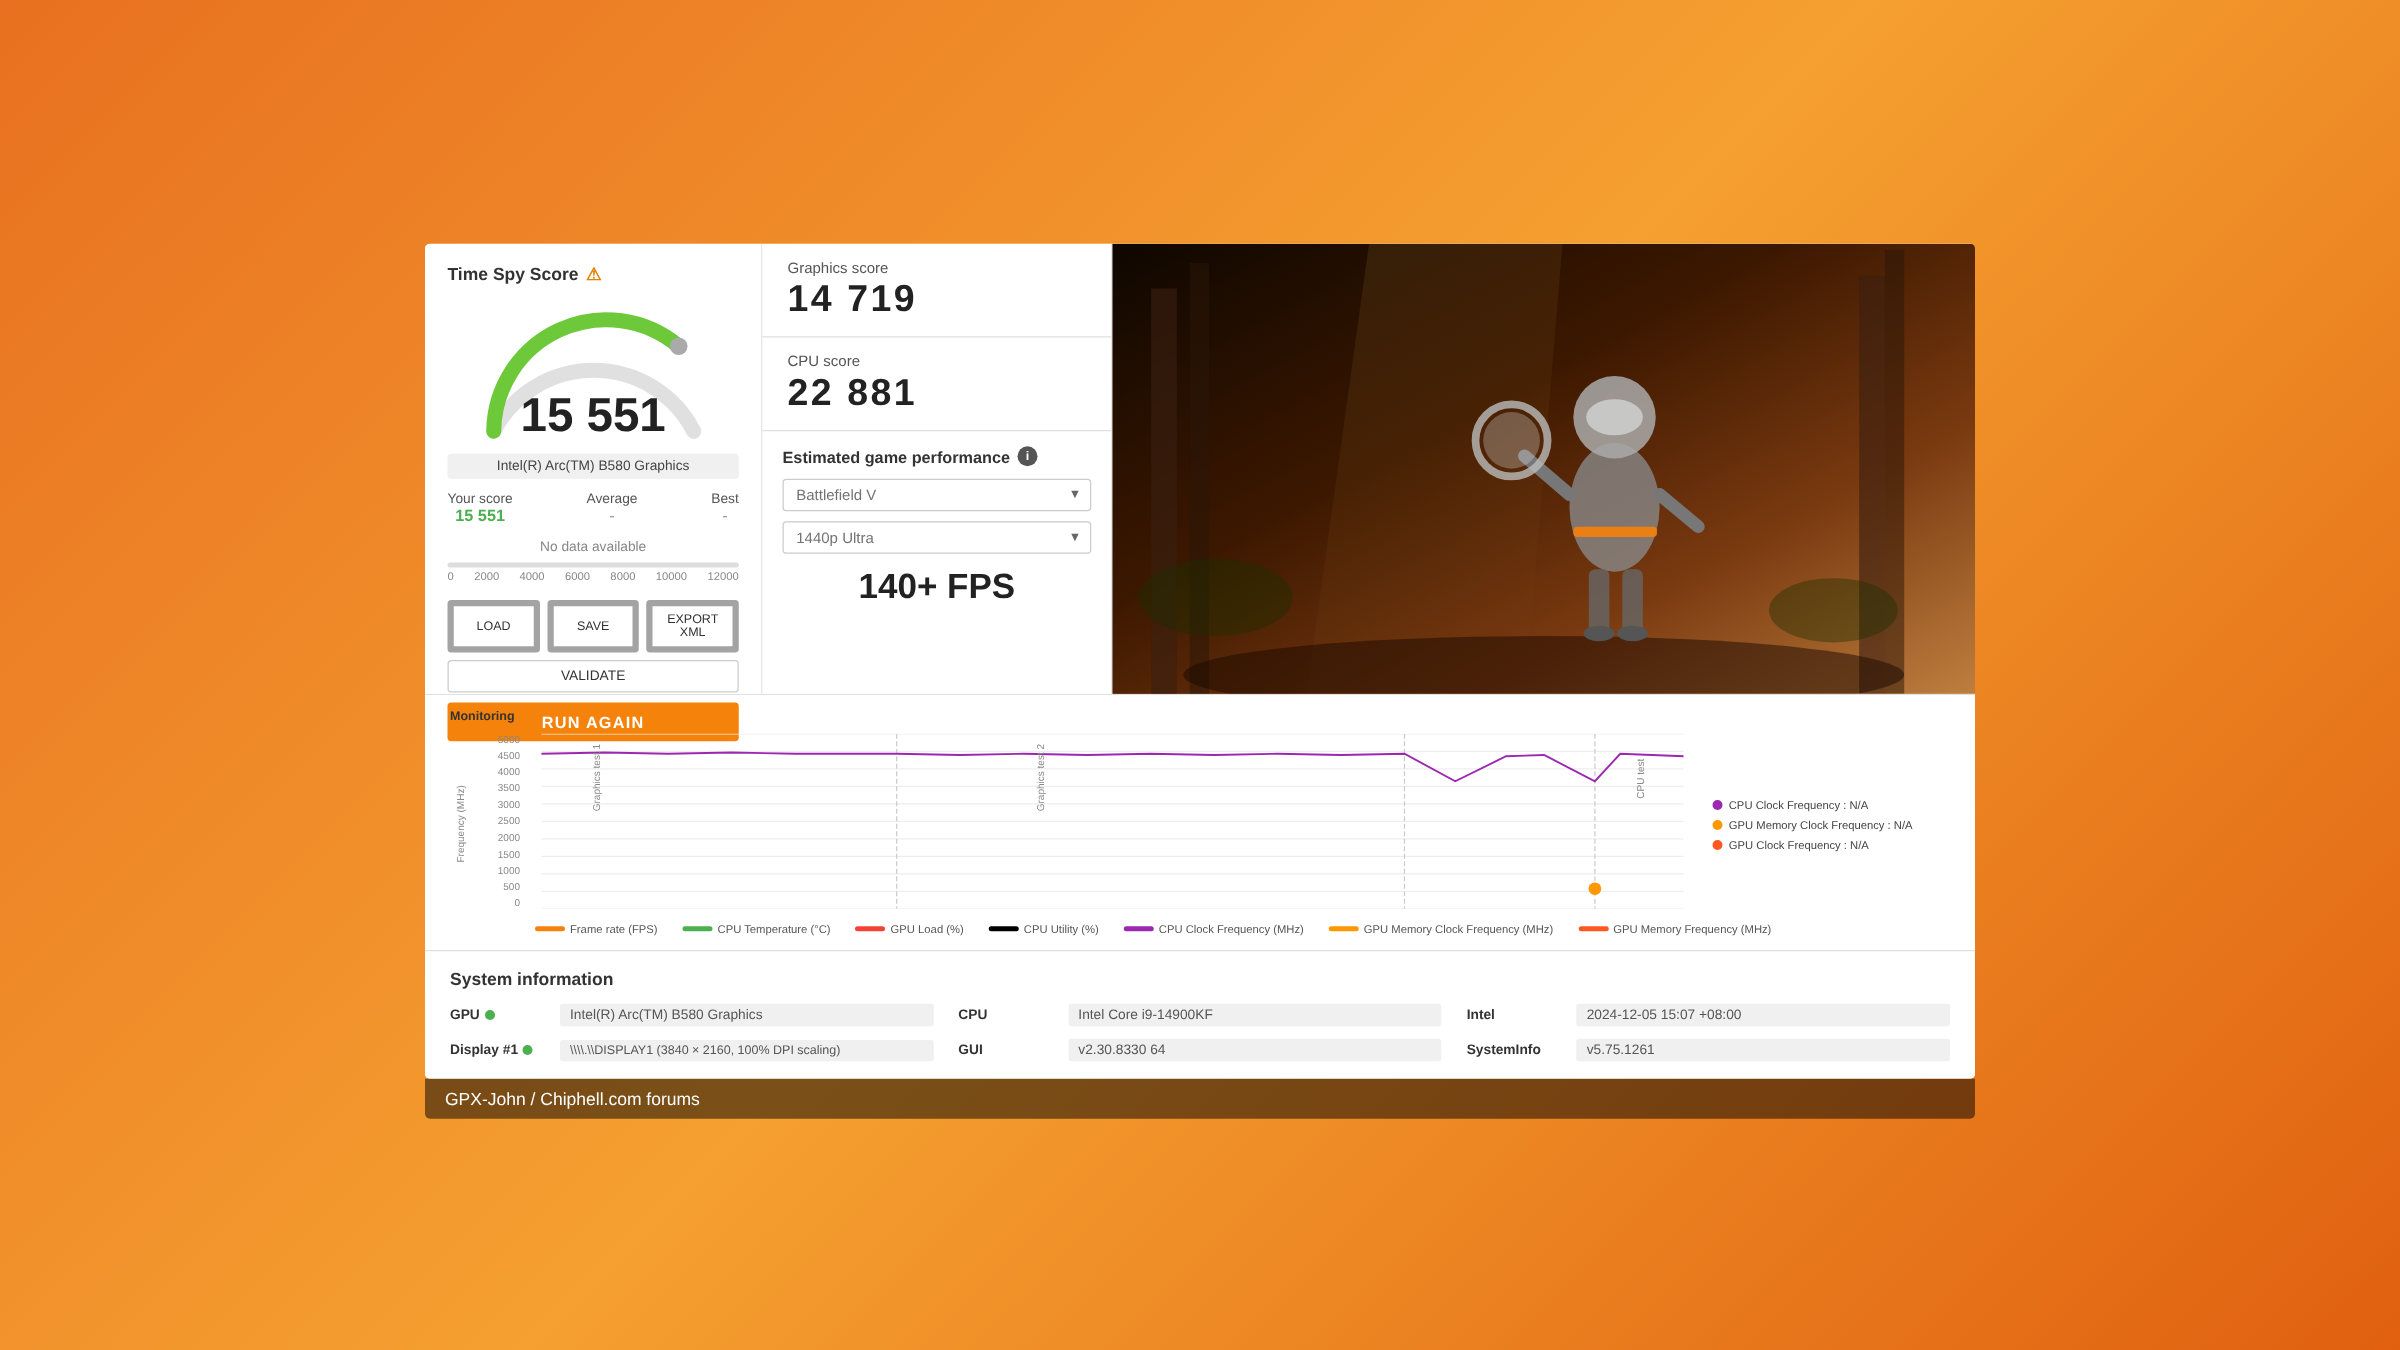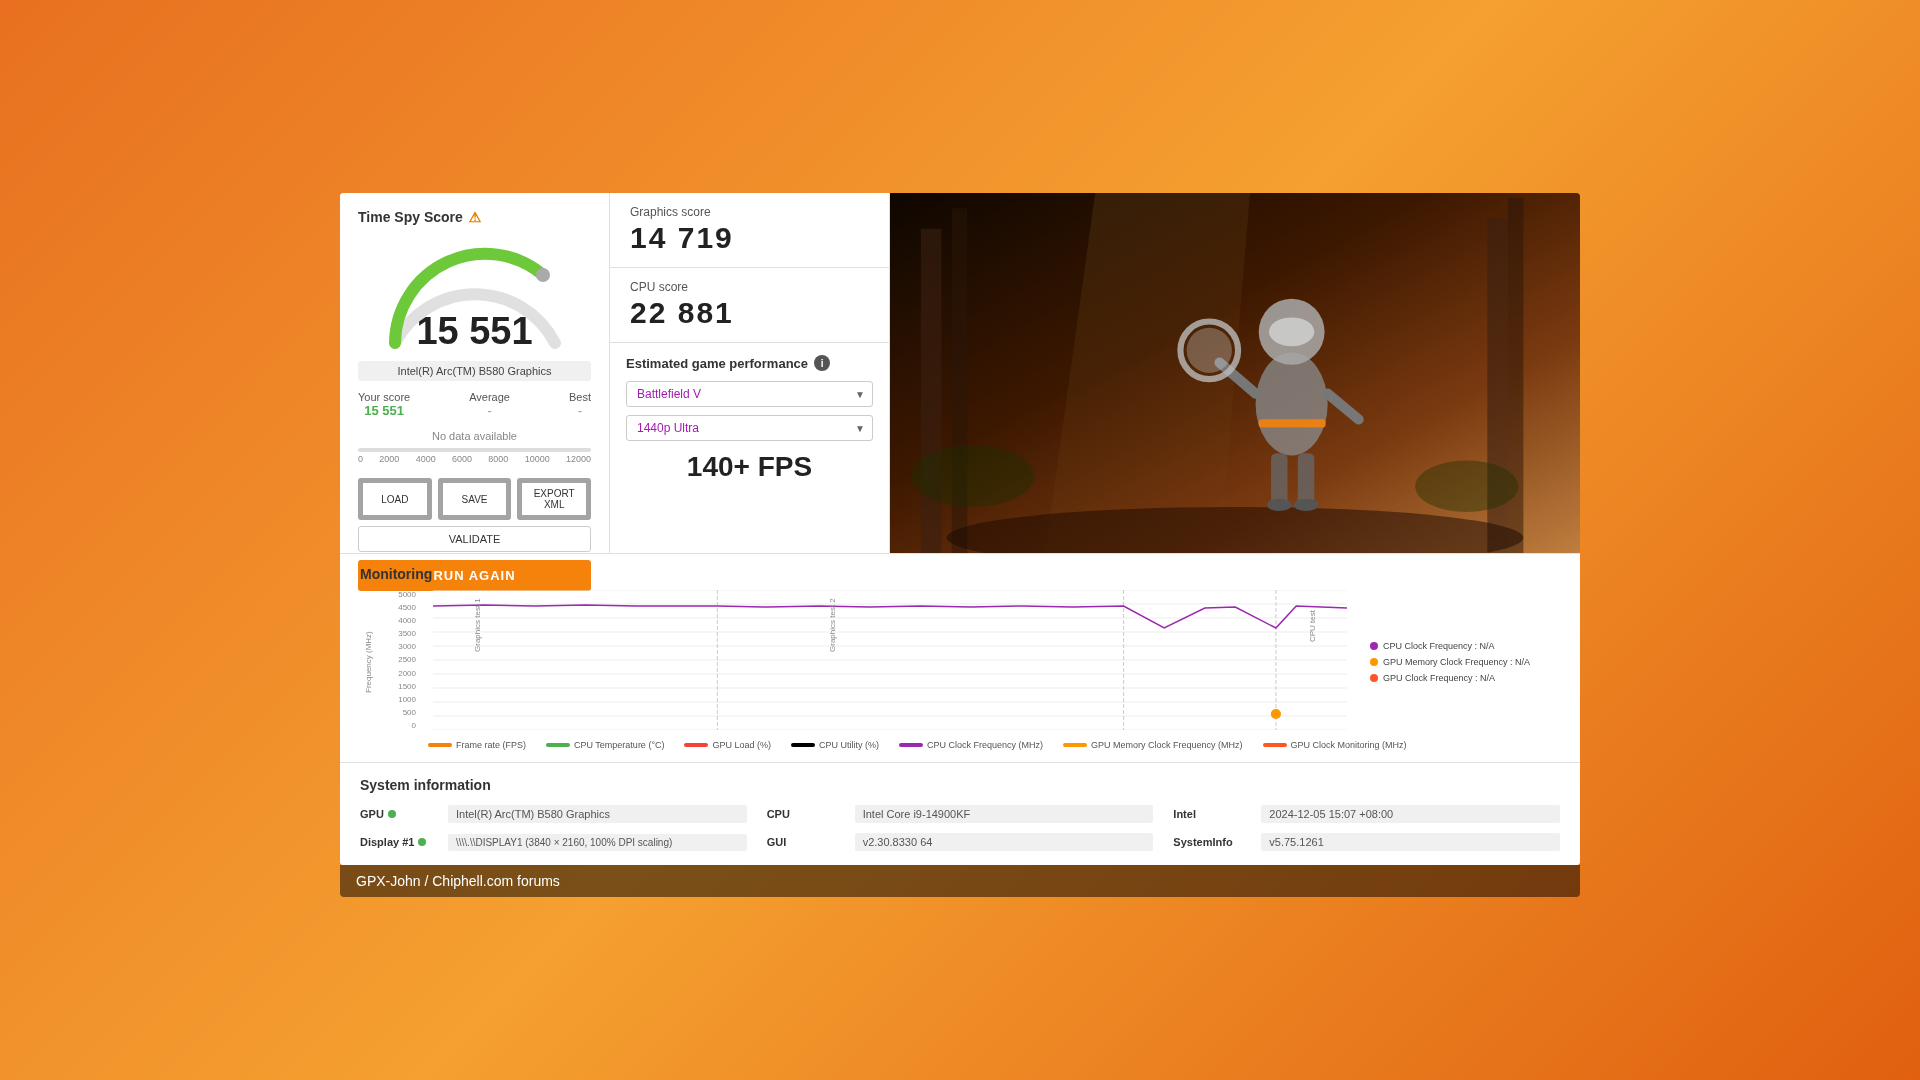--- a/index.html
+++ b/index.html
@@ -224,21 +224,21 @@
     }
     .dropdown-wrapper select {
       width: 100%;
       padding: 5px 10px;
       font-size: 12px;
       border: 1px solid #ccc;
       border-radius: 3px;
       background: #fff;
       appearance: none;
       cursor: pointer;
-      color: #a21caf;
+      color: #737373;
     }
     .dropdown-arrow {
       position: absolute;
       right: 8px;
       top: 50%;
       transform: translateY(-50%);
       pointer-events: none;
       font-size: 10px;
       color: #666;
     }
@@ -259,21 +259,21 @@
       align-items: flex-end;
       justify-content: flex-end;
     }
     
     .monitoring-section {
       background: #fff;
       border-top: 1px solid #e0e0e0;
       padding: 12px 20px;
     }
     .monitoring-title {
-      font-size: 14px;
+      font-size: 10px;
       font-weight: bold;
       color: #333;
       margin-bottom: 8px;
     }
     .chart-area {
       display: flex;
       gap: 13px;
     }
     .chart-legend {
       width: 200px;
@@ -640,21 +640,21 @@
       <div class="legend-line-item">
         <div class="line-swatch" style="background:#9c27b0;"></div>
         <span style="font-size:9px;">CPU Clock Frequency (MHz)</span>
       </div>
       <div class="legend-line-item">
         <div class="line-swatch" style="background:#ff9800;"></div>
         <span style="font-size:9px;">GPU Memory Clock Frequency (MHz)</span>
       </div>
       <div class="legend-line-item">
         <div class="line-swatch" style="background:#ff5722;"></div>
-        <span style="font-size:9px;">GPU Clock Monitoring (MHz)</span>
+        <span style="font-size:9px;">GPU Memory Frequency (MHz)</span>
       </div>
     </div>
   </div>
 
   <div class="sysinfo-section">
     <div class="sysinfo-title">System information</div>
     <div class="sysinfo-grid">
 
       <div class="sysinfo-row">
         <div class="sysinfo-key">

